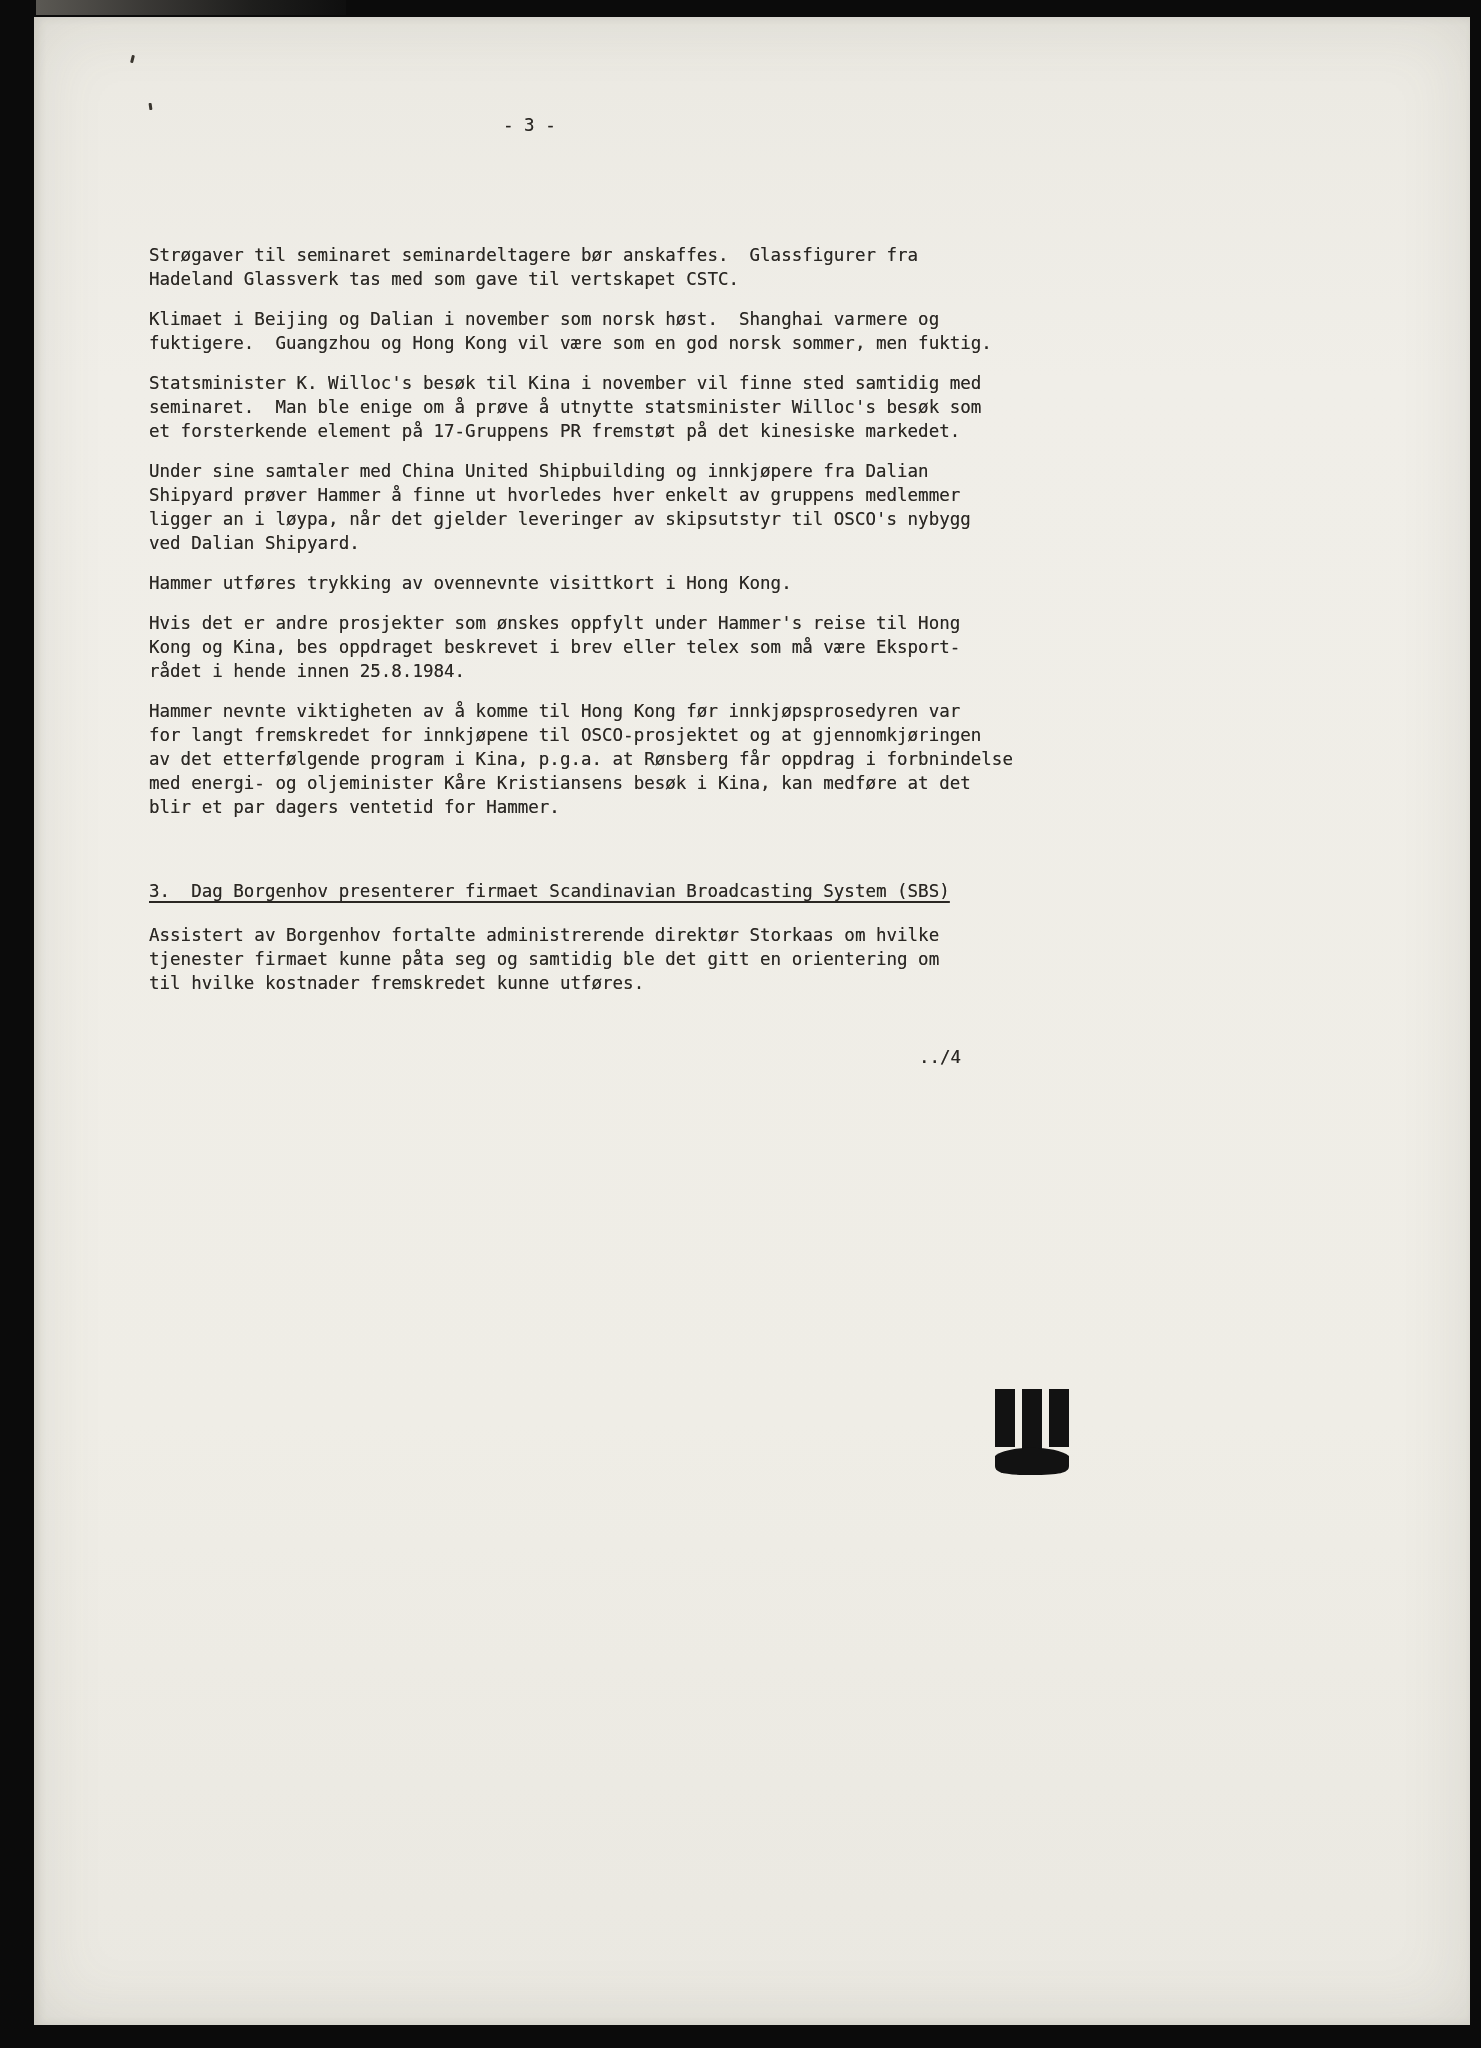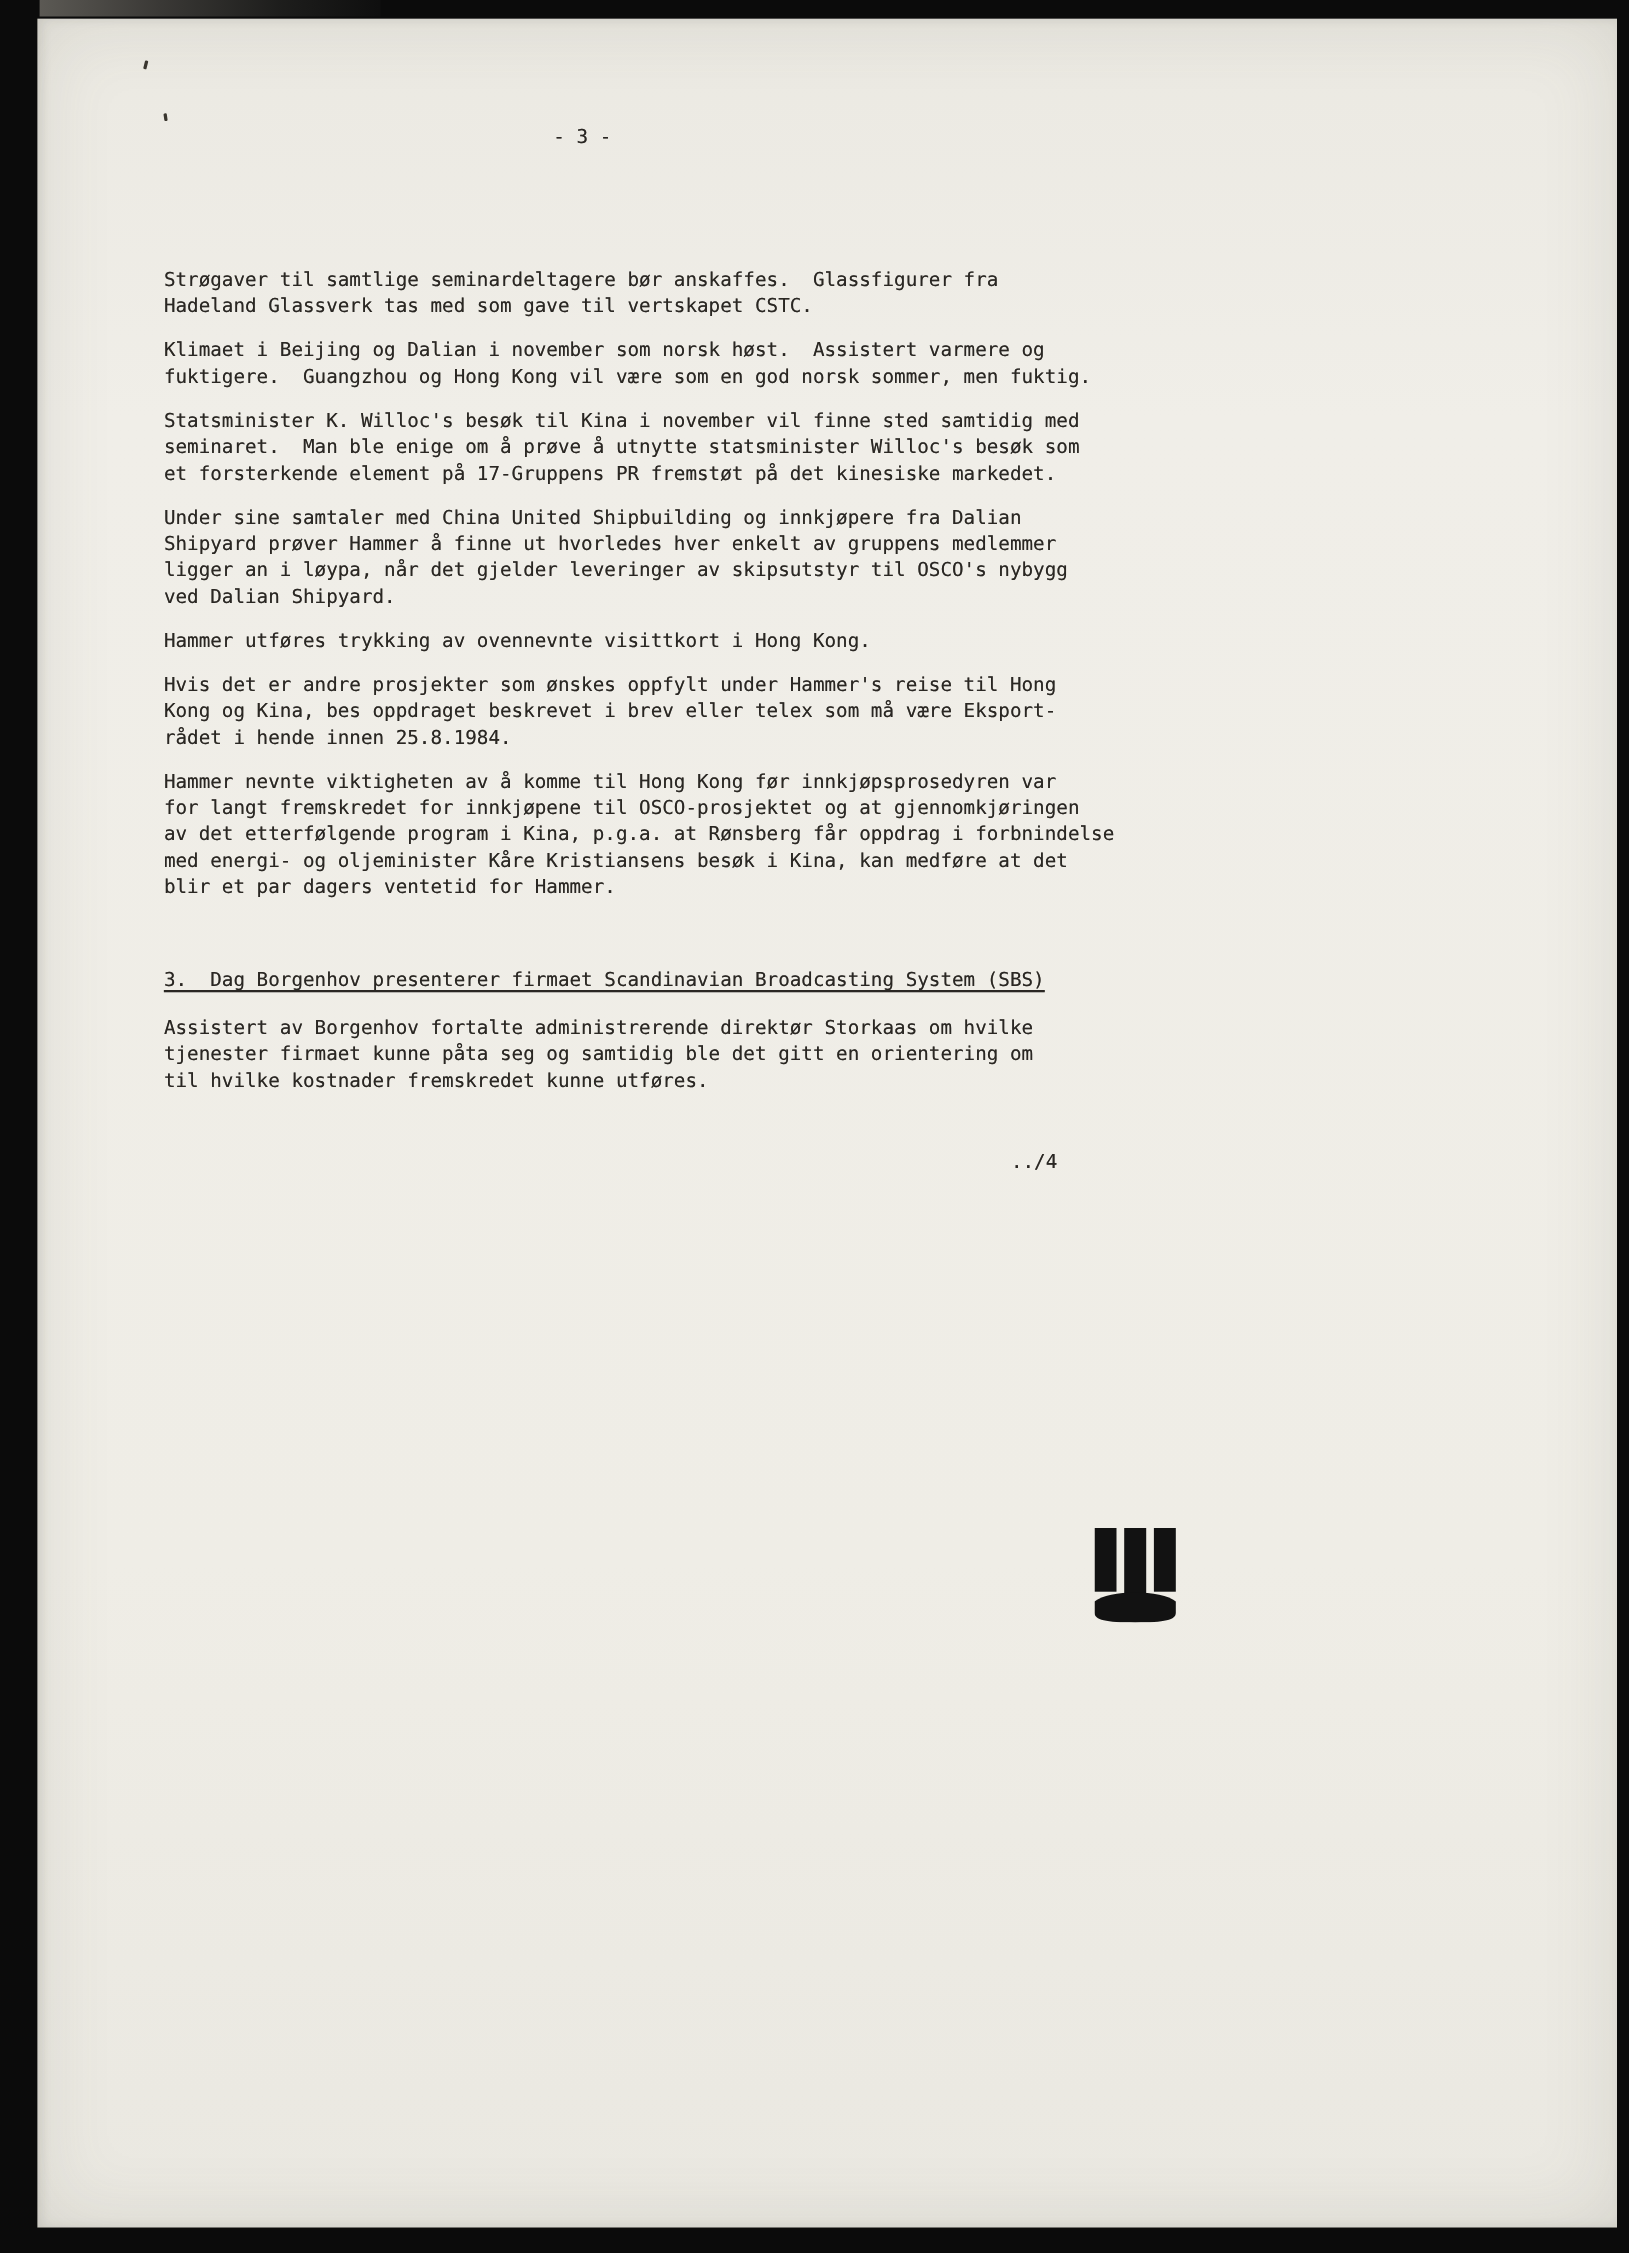--- a/index.html
+++ b/index.html
@@ -58,23 +58,23 @@
 <div class="scan-strip"></div>
 
 <div class="paper">
 
   <span class="speck speck1"></span>
   <span class="speck speck2"></span>
 
   <div class="content">
     <div class="page-number">- 3 -</div>
 
-    <div class="para">Strøgaver til samtlige seminardeltagere bør anskaffes.  Glassfigurer fra
+    <div class="para">Strøgaver til seminaret seminardeltagere bør anskaffes.  Glassfigurer fra
 Hadeland Glassverk tas med som gave til vertskapet CSTC.</div>
-    <div class="para">Klimaet i Beijing og Dalian i november som norsk høst.  Assistert varmere og
+    <div class="para">Klimaet i Beijing og Dalian i november som norsk høst.  Shanghai varmere og
 fuktigere.  Guangzhou og Hong Kong vil være som en god norsk sommer, men fuktig.</div>
     <div class="para">Statsminister K. Willoc's besøk til Kina i november vil finne sted samtidig med
 seminaret.  Man ble enige om å prøve å utnytte statsminister Willoc's besøk som
 et forsterkende element på 17-Gruppens PR fremstøt på det kinesiske markedet.</div>
 
 
     <div class="para">Under sine samtaler med China United Shipbuilding og innkjøpere fra Dalian
 Shipyard prøver Hammer å finne ut hvorledes hver enkelt av gruppens medlemmer
 ligger an i løypa, når det gjelder leveringer av skipsutstyr til OSCO's nybygg
 ved Dalian Shipyard.</div>

